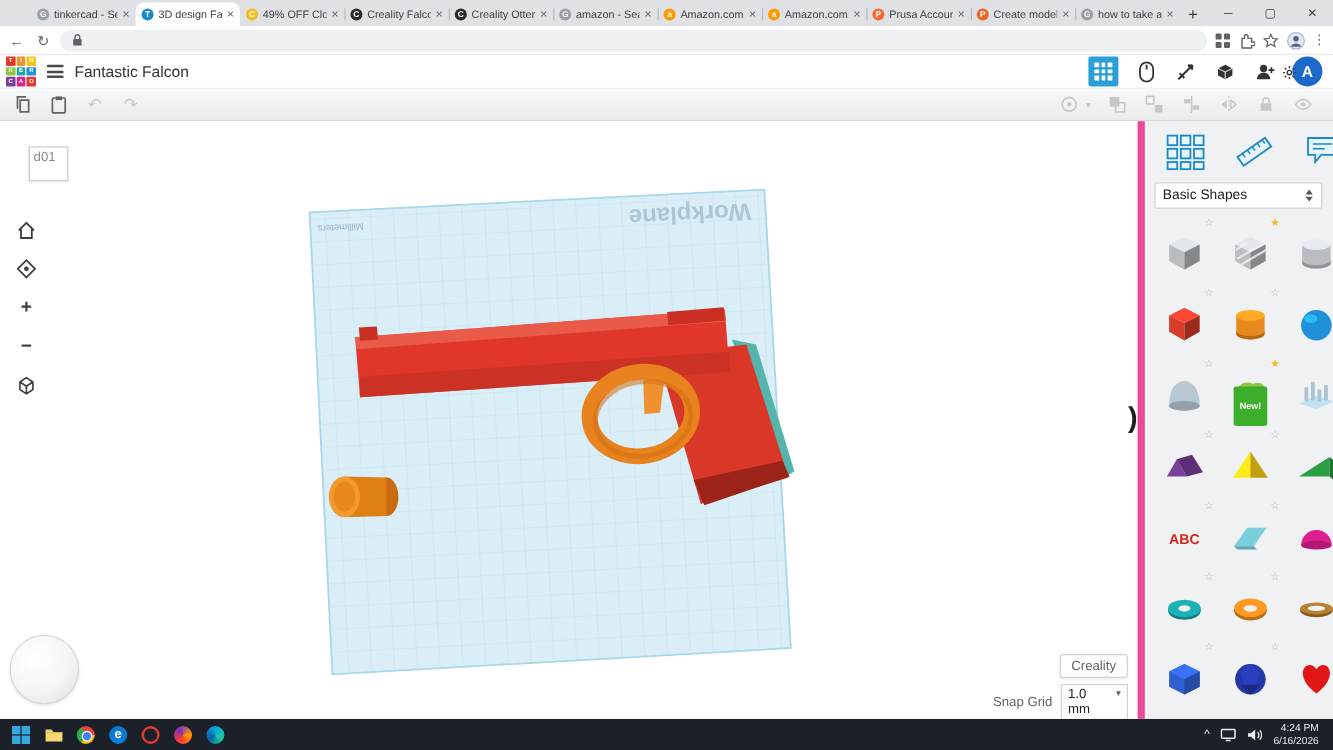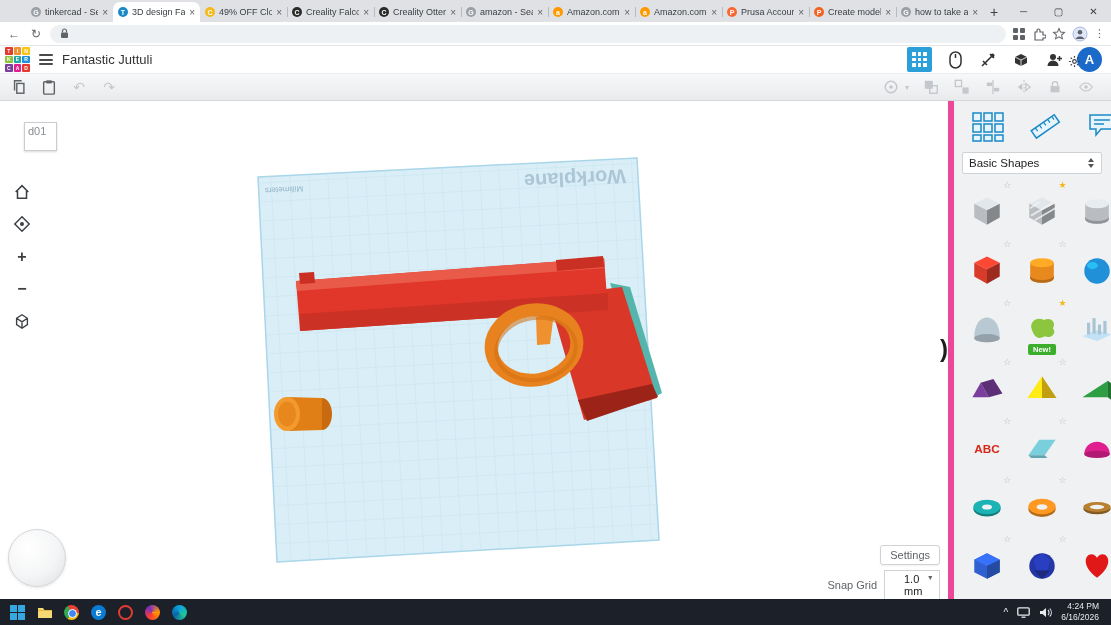--- a/index.html
+++ b/index.html
@@ -60,36 +60,36 @@
 .scene{position:absolute;left:0;top:0}
 .dlabel{position:absolute;left:24px;top:21px;width:33px;height:29px;background:#fff;border:1px solid #c9ccd0;box-shadow:0 1px 2px rgba(0,0,0,.15);font-size:11px;color:#8a8f94;display:flex;align-items:flex-start;padding:2px 0 0 3px}
 .vc{position:absolute;left:11px;width:22px;height:22px;display:flex;align-items:center;justify-content:center}
 .vc svg{width:18px;height:18px}
 .vc.txt{font-size:16px;font-weight:bold;color:#3c4043}
 .navball{position:absolute;left:8px;top:428px;width:58px;height:58px;border-radius:50%;background:radial-gradient(circle at 35% 32%,#fff 0%,#f4f5f6 55%,#dcdee0 100%);border:1px solid #d3d6d9;box-shadow:0 1px 3px rgba(0,0,0,.10)}
 .collapse{position:absolute;right:0;top:234px;font-size:24px;font-weight:bold;color:#1c1e21}
 .settings-btn{position:absolute;top:444px;right:8px;background:#fff;border:1px solid #d0d3d6;border-radius:3px;font-size:11px;color:#5f6368;padding:3px 9px;box-shadow:0 1px 2px rgba(0,0,0,.06)}
 .snap-row{position:absolute;top:469px;right:8px;display:flex;align-items:center;gap:7px}
 .snap-label{font-size:11px;color:#5f6368}
-.snap-select{background:#fff;border:1px solid #d0d3d6;font-size:11px;color:#202124;padding:2px 19px;display:flex;gap:6px;width:56px;justify-content:space-between}
+.snap-select{background:#fff;border:1px solid #d0d3d6;font-size:11px;color:#202124;padding:2px 5px;display:flex;gap:6px;width:56px;justify-content:space-between}
 .snap-caret{font-size:8px;color:#5f6368}
 
 
 .panel{width:188px;background:#f0f1f2;border-left:6px solid #ec4899;position:relative;overflow:hidden;flex:none}
 .ptools{display:flex;justify-content:space-around;padding:6px 6px 2px}
 .ptool{width:44px;height:38px;display:flex;align-items:center;justify-content:center}
 .pselect-row{display:flex;align-items:center;gap:6px;padding:5px 8px 3px}
 .pselect{flex:1;height:22px;background:#fff;border:1px solid #cfd2d5;border-radius:2px;display:flex;align-items:center;justify-content:space-between;padding:0 6px;font-size:11.5px;color:#202124}
 .psearch{width:20px;height:20px;display:flex;align-items:center;justify-content:center}
 .shape-grid{display:grid;grid-template-columns:repeat(3,1fr);padding:4px 12px 0 6px;row-gap:3px;column-gap:2px}
 .shape-cell{position:relative;height:56px;display:flex;align-items:flex-end;justify-content:center;padding-bottom:5px}
 .shape-cell svg{width:40px;height:40px}
 .star{position:absolute;top:0;right:2px;font-size:9px;color:#b9bcc0;line-height:1}
 .star.yellow{color:#f5b81c}
-.new-badge{position:absolute;bottom:0;left:50%;transform:translateX(-50%);background:#3dae2b;color:#fff;font-size:7.5px;padding:1px 5px;border-radius:2px;font-weight:bold;white-space:nowrap}
+.new-badge{position:absolute;bottom:0;left:50%;transform:translateX(-50%);background:#3dae2b;color:#fff;font-size:7.5px;padding:12px 5px;border-radius:2px;font-weight:bold;white-space:nowrap}
 .pscroll{position:absolute;top:88px;right:2px;width:5px;height:50px;background:#c6c9cc;border-radius:3px}
 
 
 .taskbar{height:26px;background:#1b2029;display:flex;align-items:center;padding:0 4px;color:#e8eaed;flex:none}
 .tb-apps{display:flex;align-items:center;gap:10px;padding-left:5px}
 .tb-app{width:17px;height:17px;display:flex;align-items:center;justify-content:center;font-size:11px}
 .win-ic{display:grid;grid-template-columns:7px 7px;grid-template-rows:7px 7px;gap:1px}
 .win-ic i{background:#35a8e0}
 .circle-ic{width:15px;height:15px;border-radius:50%;position:relative}
 .chrome-ic{background:conic-gradient(from -30deg,#ea4335 0 120deg,#fbbc05 120deg 240deg,#34a853 240deg 360deg)}
@@ -216,21 +216,21 @@
         <i style="background: rgb(32, 144, 216);">R</i>
         <i style="background: rgb(122, 63, 157);">C</i>
         <i style="background: rgb(223, 31, 144);">A</i>
         <i style="background: rgb(226, 58, 44);">D</i>
       </div>
     <div class="hamburger">
         <b></b>
         <b></b>
         <b></b>
       </div>
-    <span class="doc-title">Fantastic Juttuli</span>
+    <span class="doc-title">Fantastic Falcon</span>
     <div class="hdr-right">
       <div class="grid-btn">
           <i></i>
           <i></i>
           <i></i>
           <i></i>
           <i></i>
           <i></i>
           <i></i>
           <i></i>
@@ -392,21 +392,21 @@
       <div class="vc txt" style="top:177px">−</div>
       <div class="vc" style="top:209px">
           <svg viewBox="0 0 20 20">
             <path d="M4 7l6-4 6 4v7l-6 4-6-4ZM4 7l6 4 6-4M10 11v7" fill="none" stroke="#3c4043" stroke-width="1.5"></path>
           </svg>
         </div>
 
       <div class="navball"></div>
       <div class="collapse">)</div>
 
-      <button class="settings-btn">Settings</button>
+      <button class="settings-btn">Creality</button>
       <div class="snap-row">
         <span class="snap-label">Snap Grid</span>
         <div class="snap-select">
           <span>1.0 mm</span>
           <span class="snap-caret">▾</span>
         </div>
       </div>
     </div>
 
     <div class="panel">

